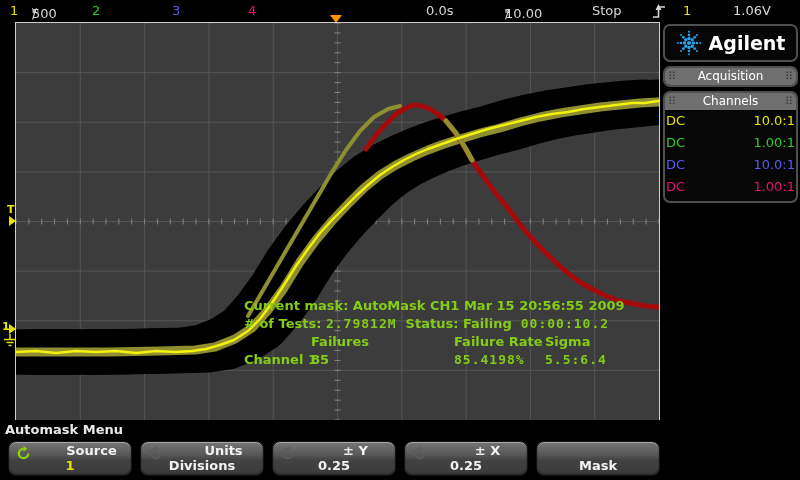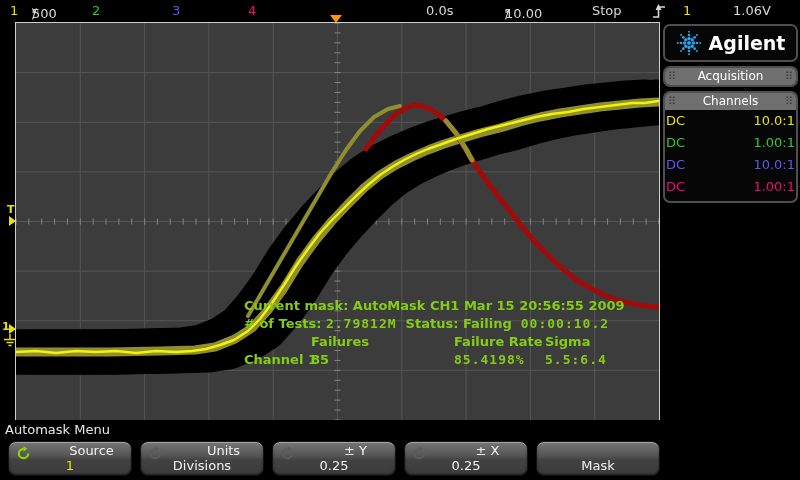--- a/index.html
+++ b/index.html
@@ -39,21 +39,21 @@
   .panel-header { height:17px; background:#6f6f6f; color:#fff; font-size:12px; text-align:center;
                   line-height:16px; position:relative; }
   .grip { position:absolute; top:1px; color:#3c3c3c; font-size:11px; letter-spacing:-2px; }
   .grip.l { left:3px; } .grip.r { right:5px; }
   #brand-panel { height:38px; display:flex; align-items:center; justify-content:center; gap:7px; }
   #brand-name { color:#ffffff; font-size:19px; font-weight:bold; }
   .acq-line { color:#eee; font-size:13px; text-align:center; line-height:21px; }
   .ch-row { display:flex; justify-content:space-between; padding:0 1px; font-size:13px; line-height:22px; }
 
   
-  #menu { left:0; top:420px; width:664px; height:60px; background:#000; }
+  #menu { left:0; top:420px; width:664px; height:60px; background:#000;font-weight:bold; }
   #menu-title { position:absolute; left:5px; top:2px; color:#e8e8e8; font-size:13px; }
   .softkey { position:absolute; top:21px; width:124px; height:35px; border-radius:8px;
              border:1px solid #141414;
              background:linear-gradient(180deg,#767676 0%,#565656 40%,#424242 55%,#3b3b3b 100%);
              box-shadow: inset 0 1px 0 rgba(255,255,255,.38), inset 0 -1px 2px rgba(0,0,0,.5);
              color:#f2f2f2; font-size:13px; text-align:center; cursor:pointer; }
   .sk-label { position:absolute; left:0; right:0; top:1px; line-height:16px;margin-left:43px; }
   .sk-value { position:absolute; left:0; right:0; bottom:1px; line-height:16px; }
   .sk-icon { position:absolute; left:7px; top:4px; width:15px; height:15px; }
   .sk-icon.on { color:#8fd400; } .sk-icon.off { color:#5c5c5c; }

